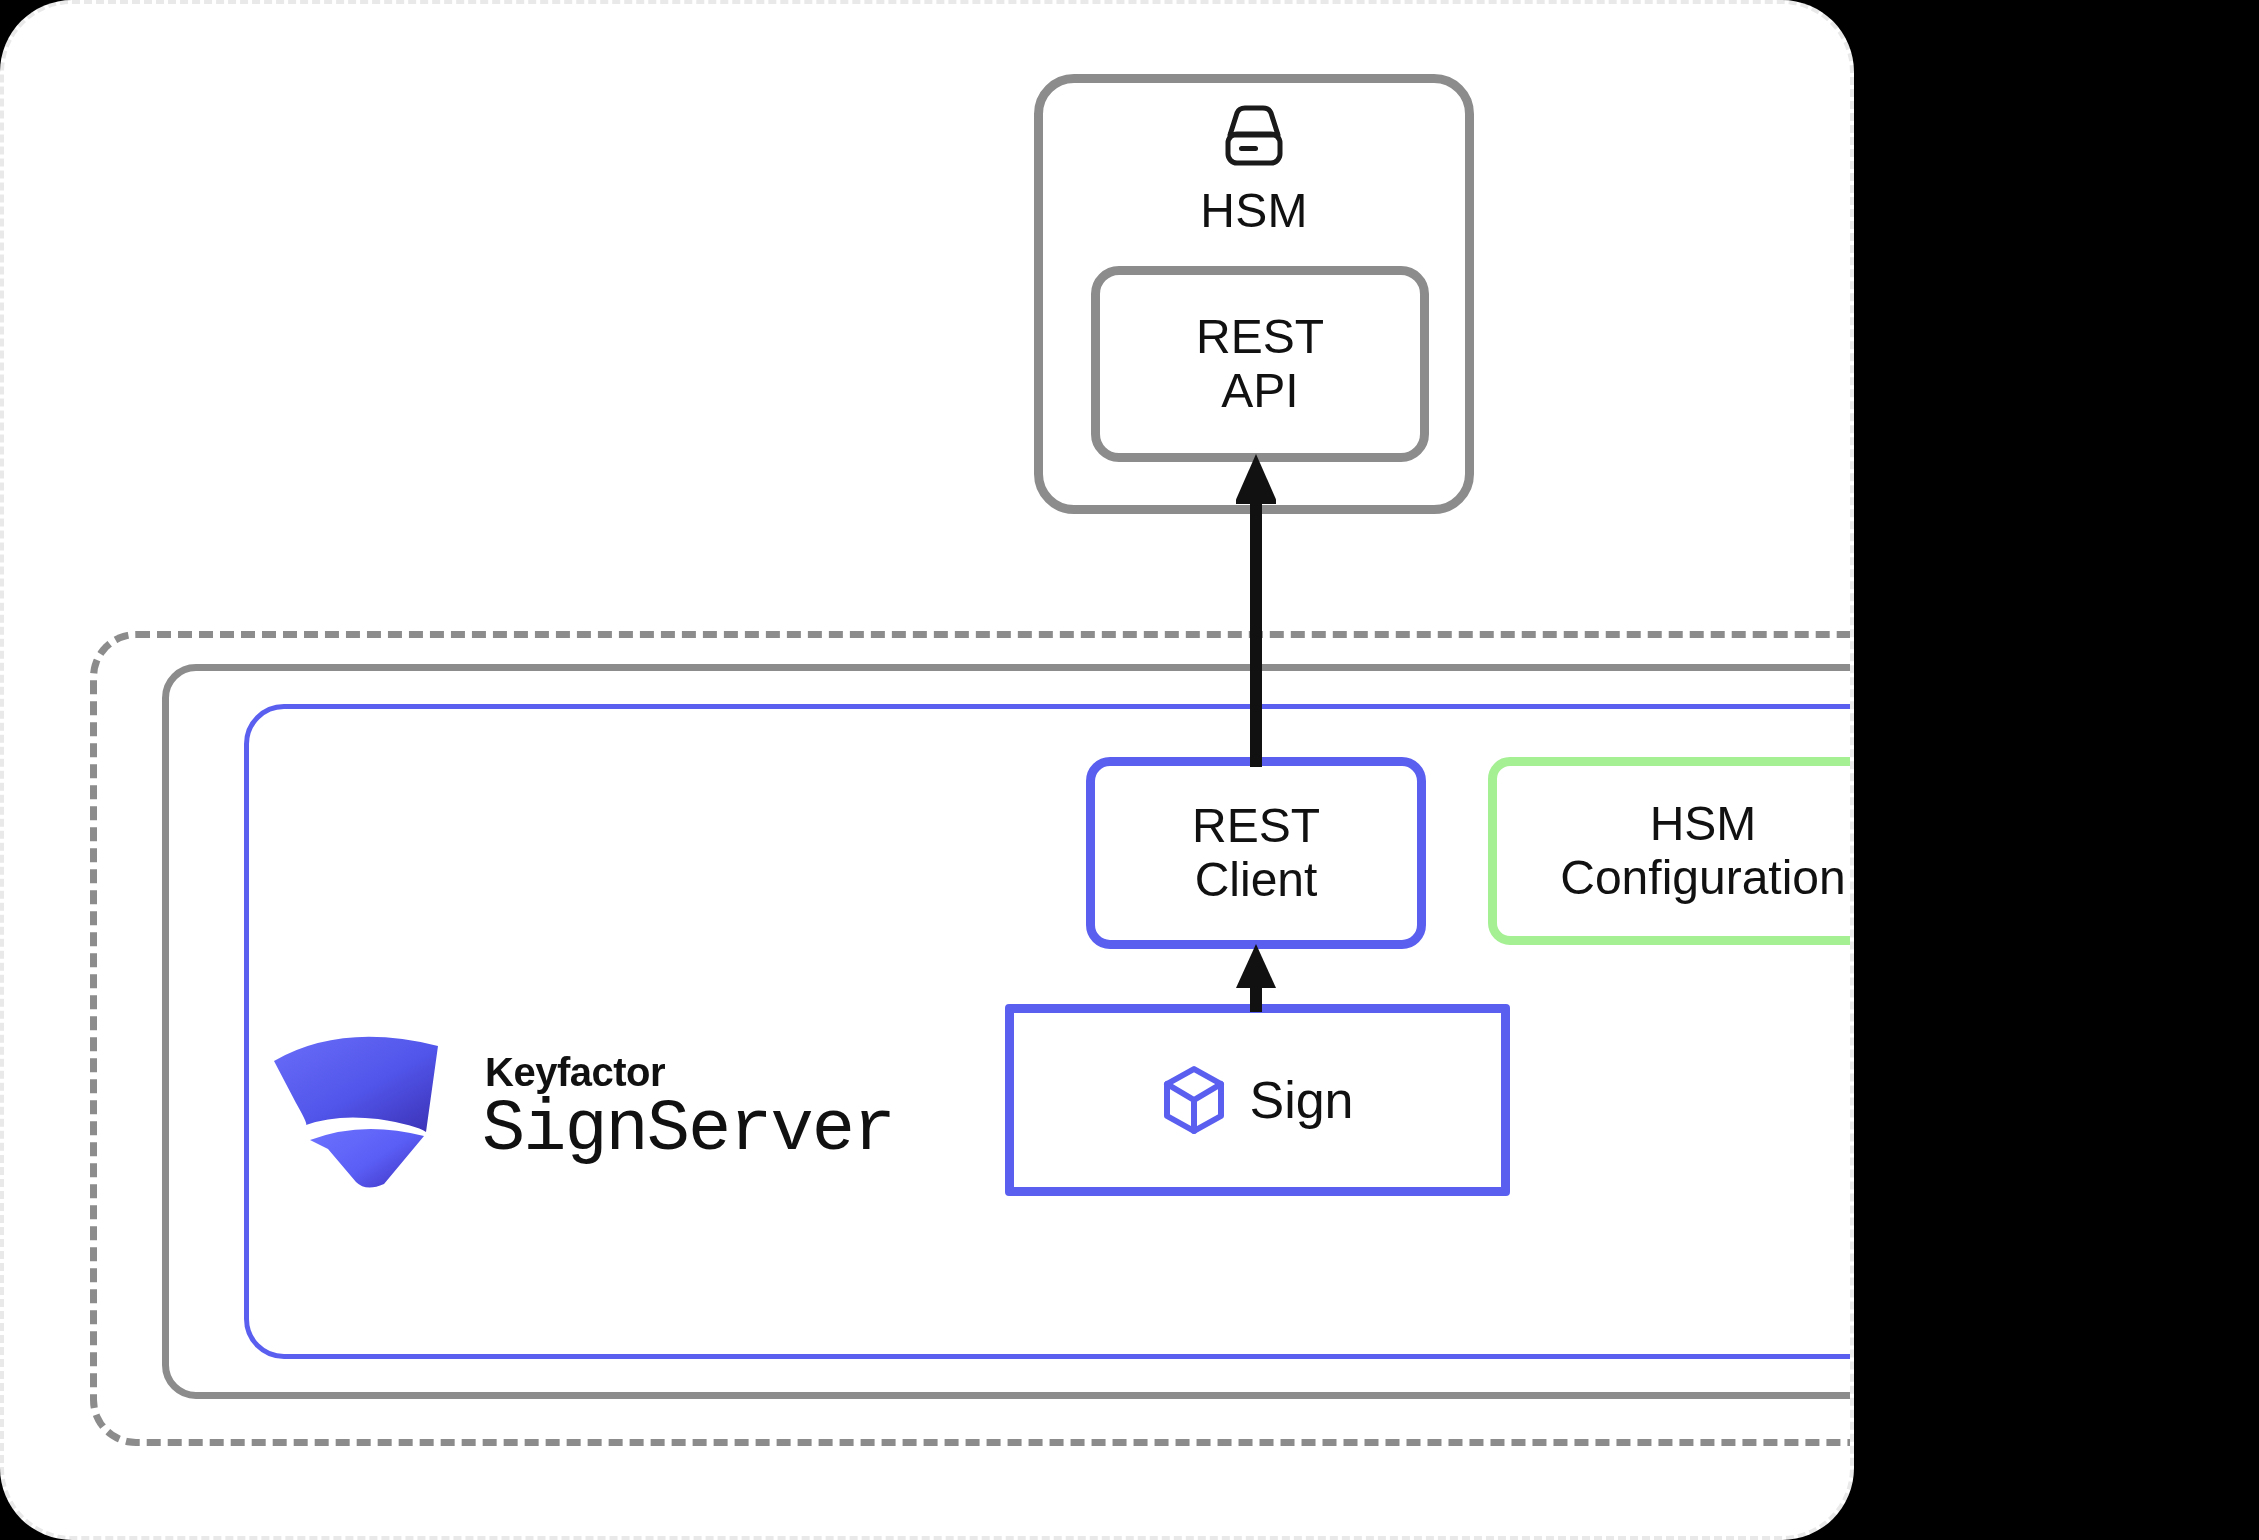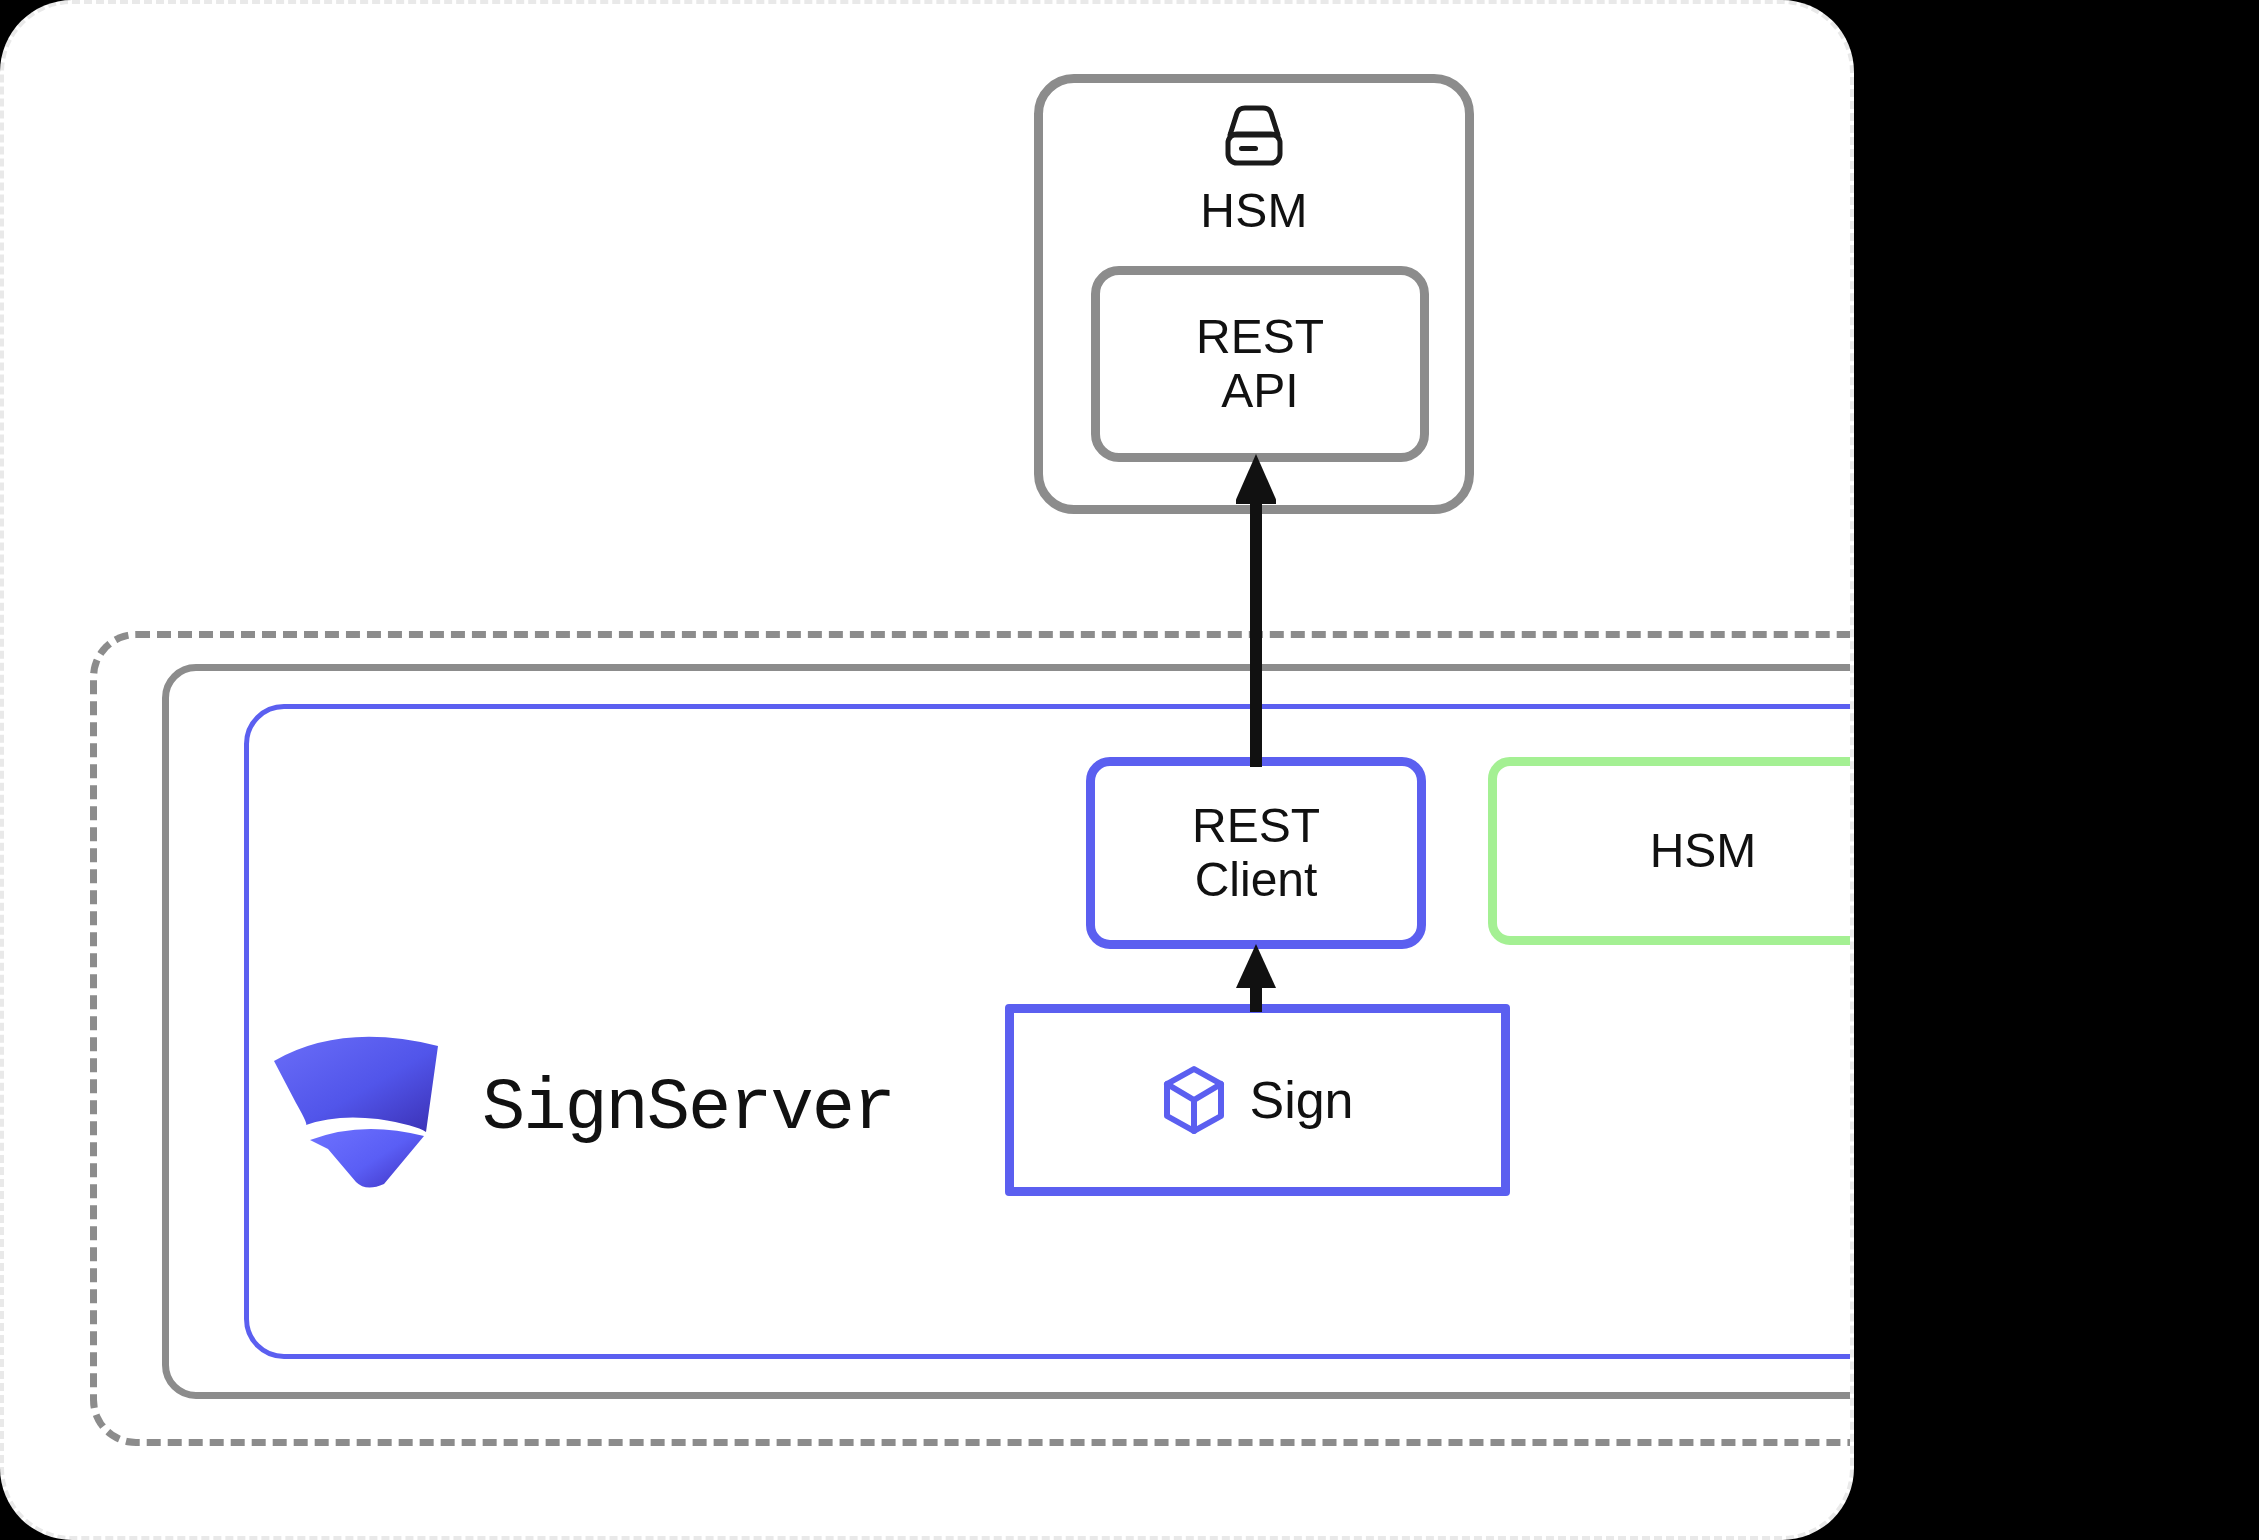--- a/index.html
+++ b/index.html
@@ -274,31 +274,33 @@
 
         <path d="M44 116
                  Q96 96 158 112
                  L118 160
                  Q100 168 90 158
                  L62 125
                  Z" fill="url(#kfGradBot)"></path>
       </svg>
     </span>
     <span id="logo-wordmark">
+      <span id="logo-keyfactor">Keyfactor</span>
       <span id="logo-signserver">SignServer</span>
     </span>
   </div>
 
   <div class="node" id="rest-client-box">
     <span class="line">REST</span>
     <span class="line">Client</span>
   </div>
 
   <div class="node" id="hsm-config-box">
     <span class="line">HSM</span>
+    <span class="line">Configuration</span>
   </div>
 
   <div class="node" id="sign-box">
     <span id="sign-cube-icon">
       <svg viewBox="0 0 66 70" width="66" height="70" aria-hidden="true">
         <path d="M33 4 L60 19 L60 51 L33 66 L6 51 L6 19 Z" fill="none" stroke="#5b5ff0" stroke-width="6" stroke-linejoin="round"></path>
         <path d="M6 19 L33 35 L60 19" fill="none" stroke="#5b5ff0" stroke-width="6" stroke-linejoin="round" stroke-linecap="round"></path>
         <path d="M33 35 L33 66" fill="none" stroke="#5b5ff0" stroke-width="6" stroke-linecap="round"></path>
       </svg>
     </span>

